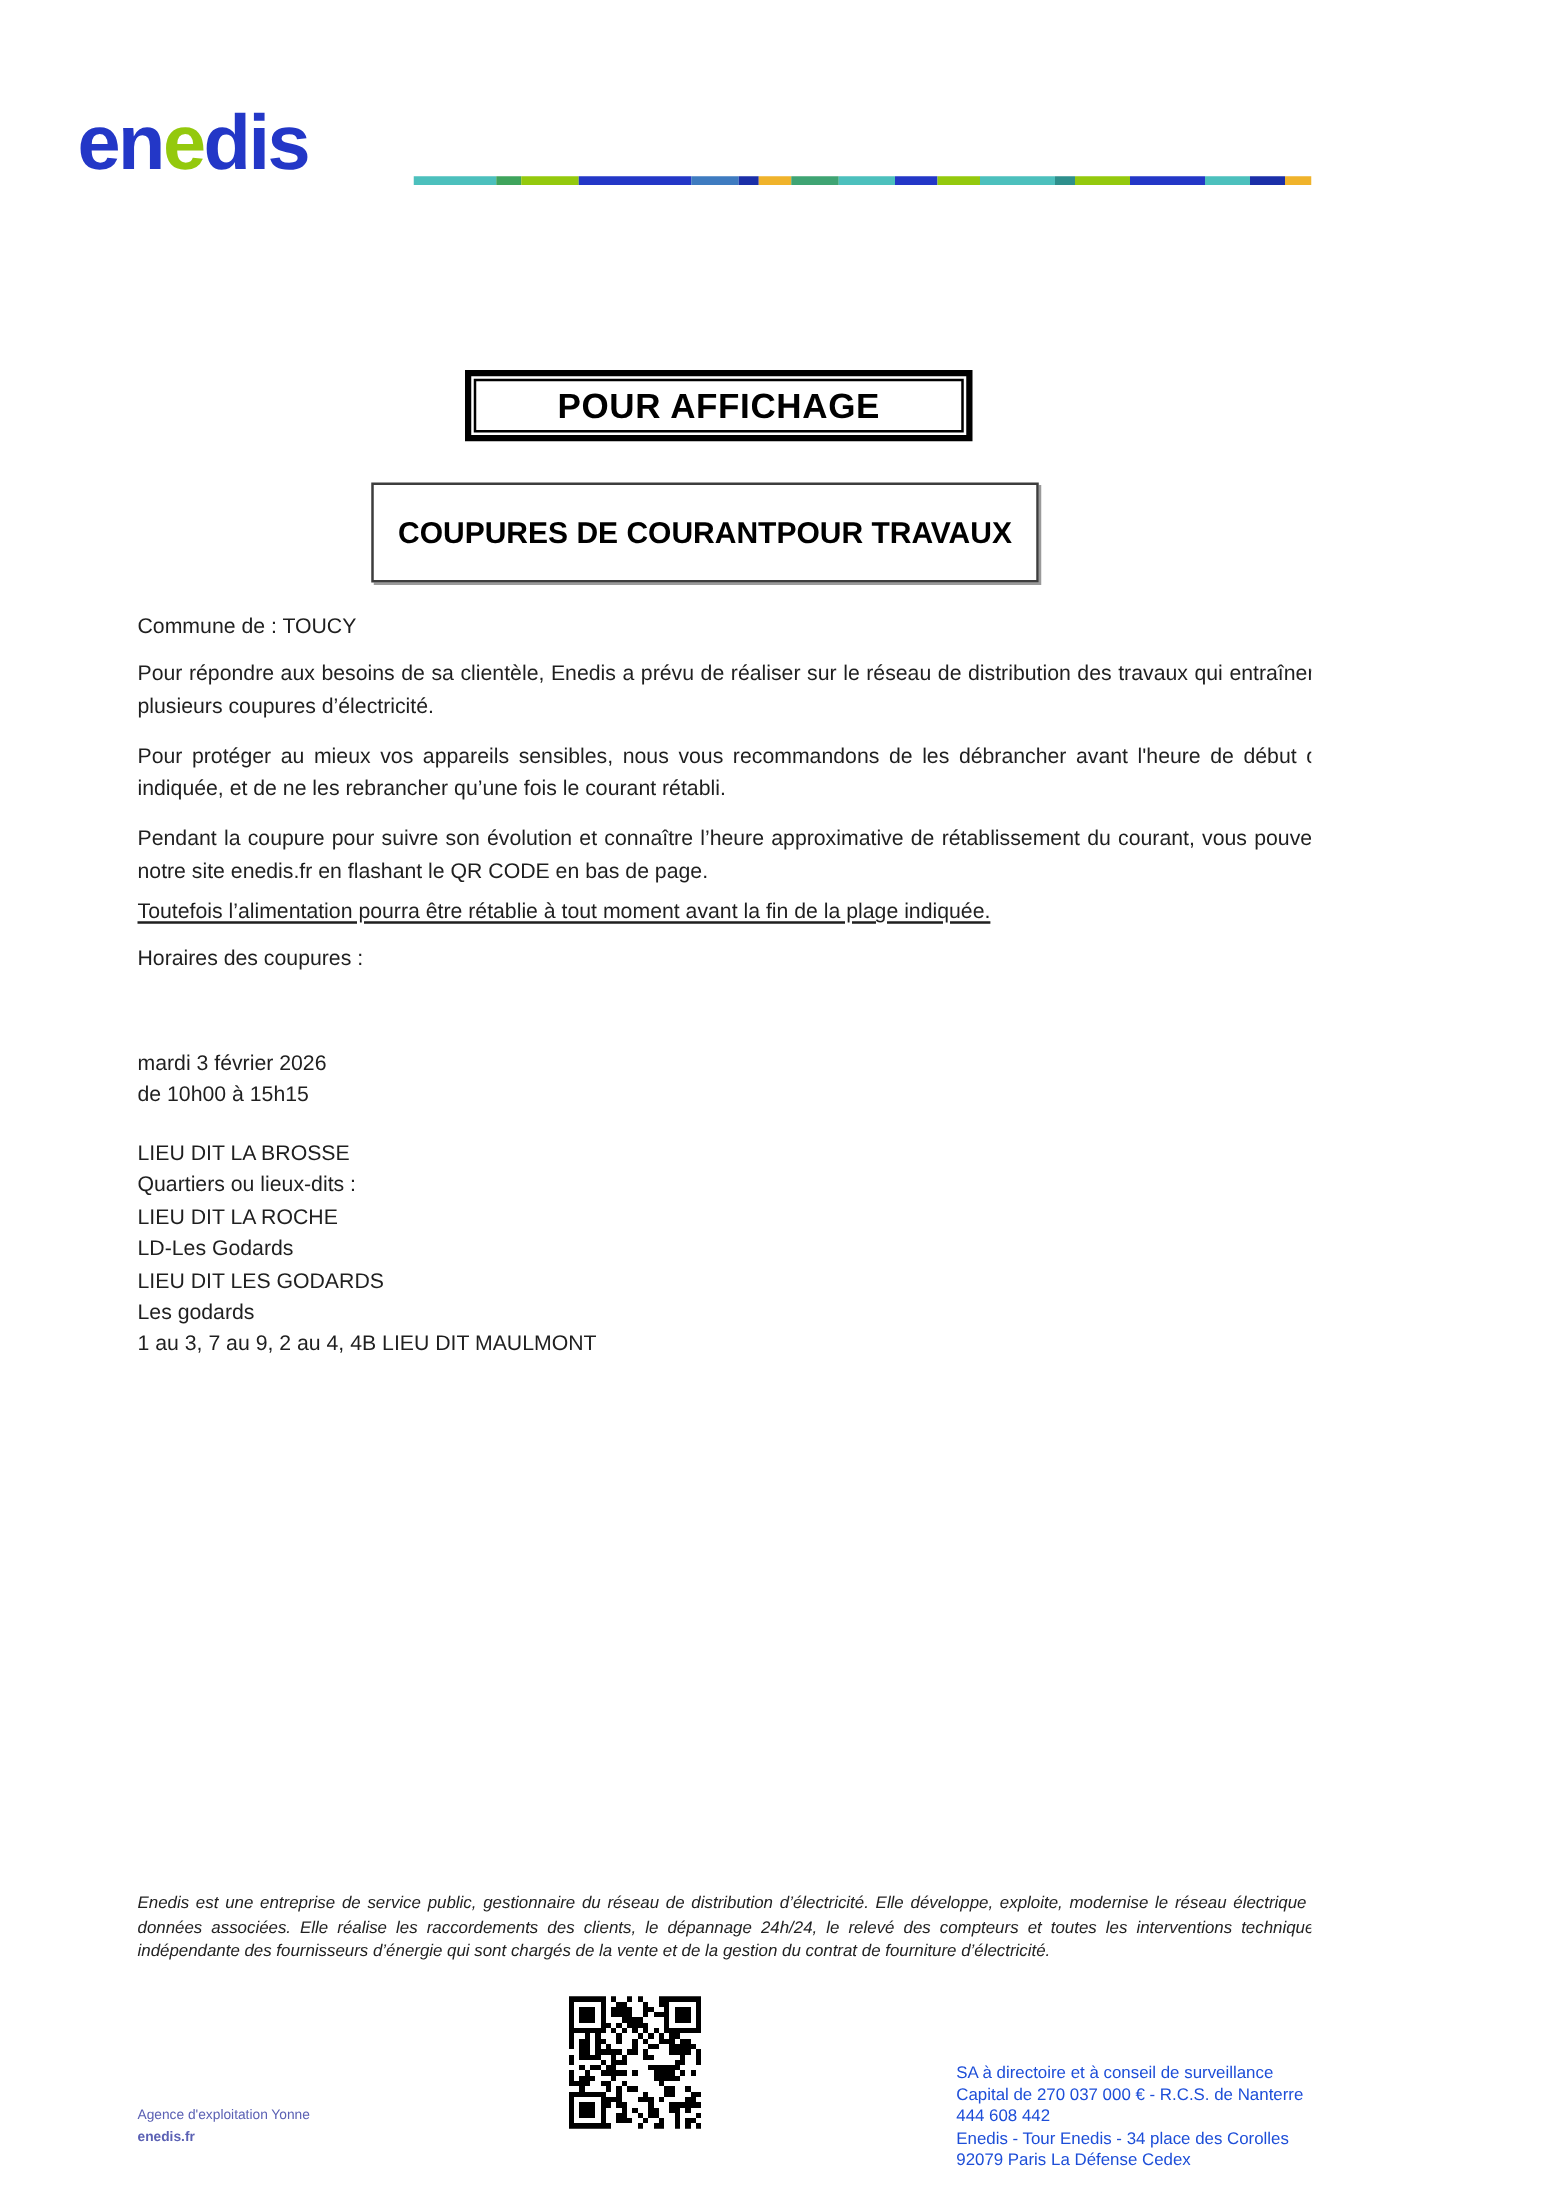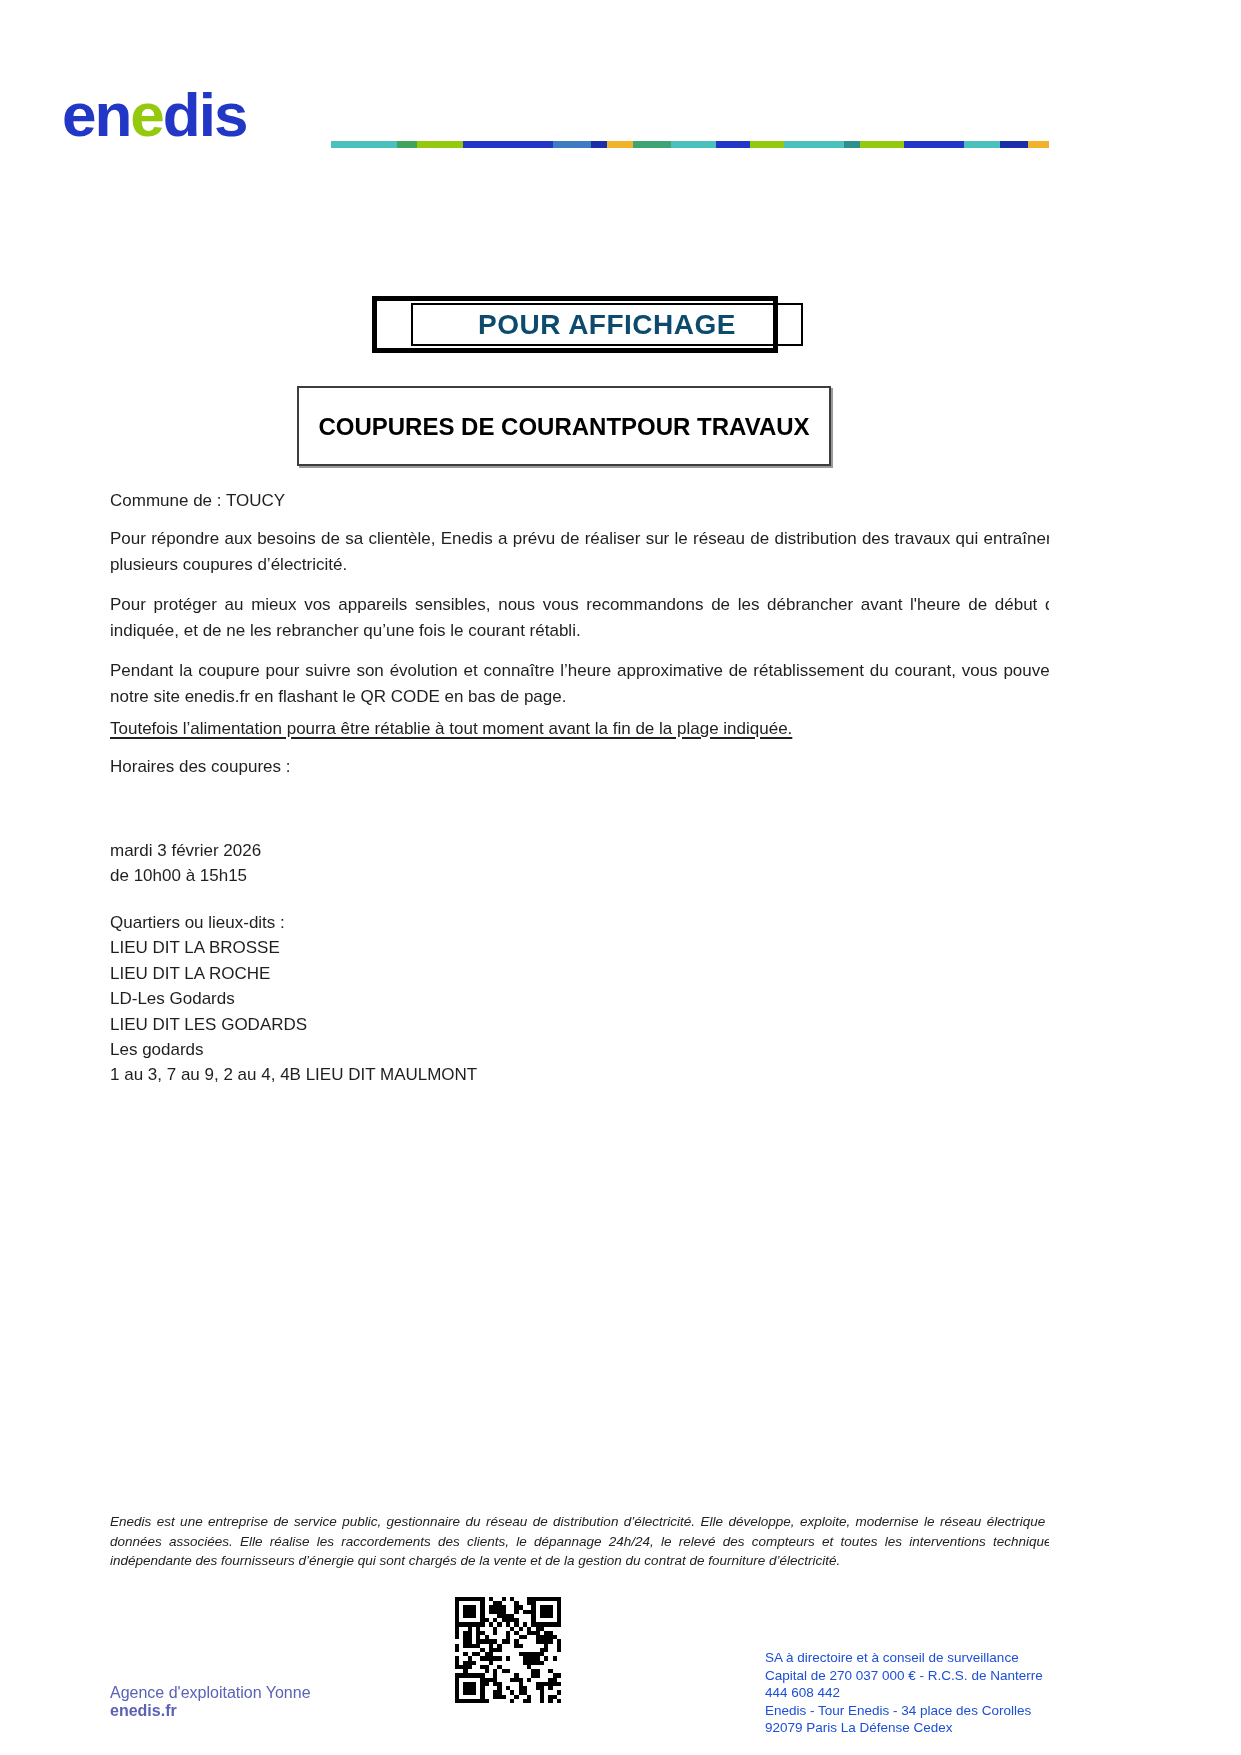--- a/index.html
+++ b/index.html
@@ -13,21 +13,21 @@
 
   
   .decor{position:absolute;left:331px;top:141px;width:769px;height:7px;display:flex;}
   .decor span{height:100%;display:block;}
 
   
   .banner{position:absolute;left:372px;top:296px;width:406px;height:57px;
           border:5px solid #000;box-sizing:border-box;padding:2px;background:#fff;}
   .banner-inner{border:2px solid #000;width:100%;height:100%;box-sizing:border-box;
           display:flex;align-items:center;justify-content:center;
-          font-size:28px;font-weight:bold;color:#0c4a6e;letter-spacing:.5px;margin-left:32px;}
+          font-size:28px;font-weight:bold;color:#000000;letter-spacing:.5px;}
 
   
   .notice{position:absolute;left:297px;top:386px;width:534px;height:80px;
           border:2px solid #3d3d3d;box-sizing:border-box;background:#fff;
           box-shadow:2px 2px 0 #9a9a9a;
           display:flex;align-items:center;justify-content:center;
           font-size:24px;font-weight:bold;color:#000;line-height:33px;}
 
   
   .para{position:absolute;left:110px;width:1023px;font-size:17px;line-height:26px;
@@ -37,21 +37,21 @@
   .stack{position:absolute;left:110px;font-size:17px;line-height:25.4px;}
 
   
   .legal{position:absolute;left:110px;top:1512px;width:1007px;font-size:13.5px;
          font-style:italic;line-height:19.5px;text-align:justify;color:#222;}
 
   
   .qr{position:absolute;left:455px;top:1597px;width:106px;height:106px;}
 
   
-  .f-left{position:absolute;left:110px;top:1684px;font-size:16px;line-height:17.5px;
+  .f-left{position:absolute;left:110px;top:1684px;font-size:11px;line-height:17.5px;
           color:#5b61b4;}
   .f-left .site{font-weight:bold;}
   .f-right{position:absolute;left:765px;top:1649px;font-size:13.5px;line-height:17.5px;
           color:#1d4ed8;}
 </style>
 </head>
 <body>
 
 <div class="page">
 
@@ -100,22 +100,22 @@
   <div class="single ul-line" style="top:718px">Toutefois l’alimentation pourra être rétablie à tout moment avant la fin de la plage indiquée.</div>
 
   <div class="single" style="top:756px">Horaires des coupures :</div>
 
   <div class="stack" style="top:838px">
     <div>mardi 3 février 2026</div>
     <div>de 10h00 à 15h15</div>
   </div>
 
   <div class="stack" style="top:910px">
+    <div>LIEU DIT LA BROSSE</div>
     <div>Quartiers ou lieux-dits :</div>
-    <div>LIEU DIT LA BROSSE</div>
     <div>LIEU DIT LA ROCHE</div>
     <div>LD-Les Godards</div>
     <div>LIEU DIT LES GODARDS</div>
     <div>Les godards</div>
     <div>1 au 3, 7 au 9, 2 au 4, 4B LIEU DIT MAULMONT</div>
   </div>
 
   <div class="legal">Enedis est une entreprise de service public, gestionnaire du réseau de distribution d’électricité. Elle développe, exploite, modernise le réseau électrique et gère les données associées. Elle réalise les raccordements des clients, le dépannage 24h/24, le relevé des compteurs et toutes les interventions techniques. Elle est indépendante des fournisseurs d’énergie qui sont chargés de la vente et de la gestion du contrat de fourniture d’électricité.</div>
 
   <div class="qr"><svg xmlns="http://www.w3.org/2000/svg" viewBox="0 0 25 25" width="106" height="106" shape-rendering="crispEdges">

